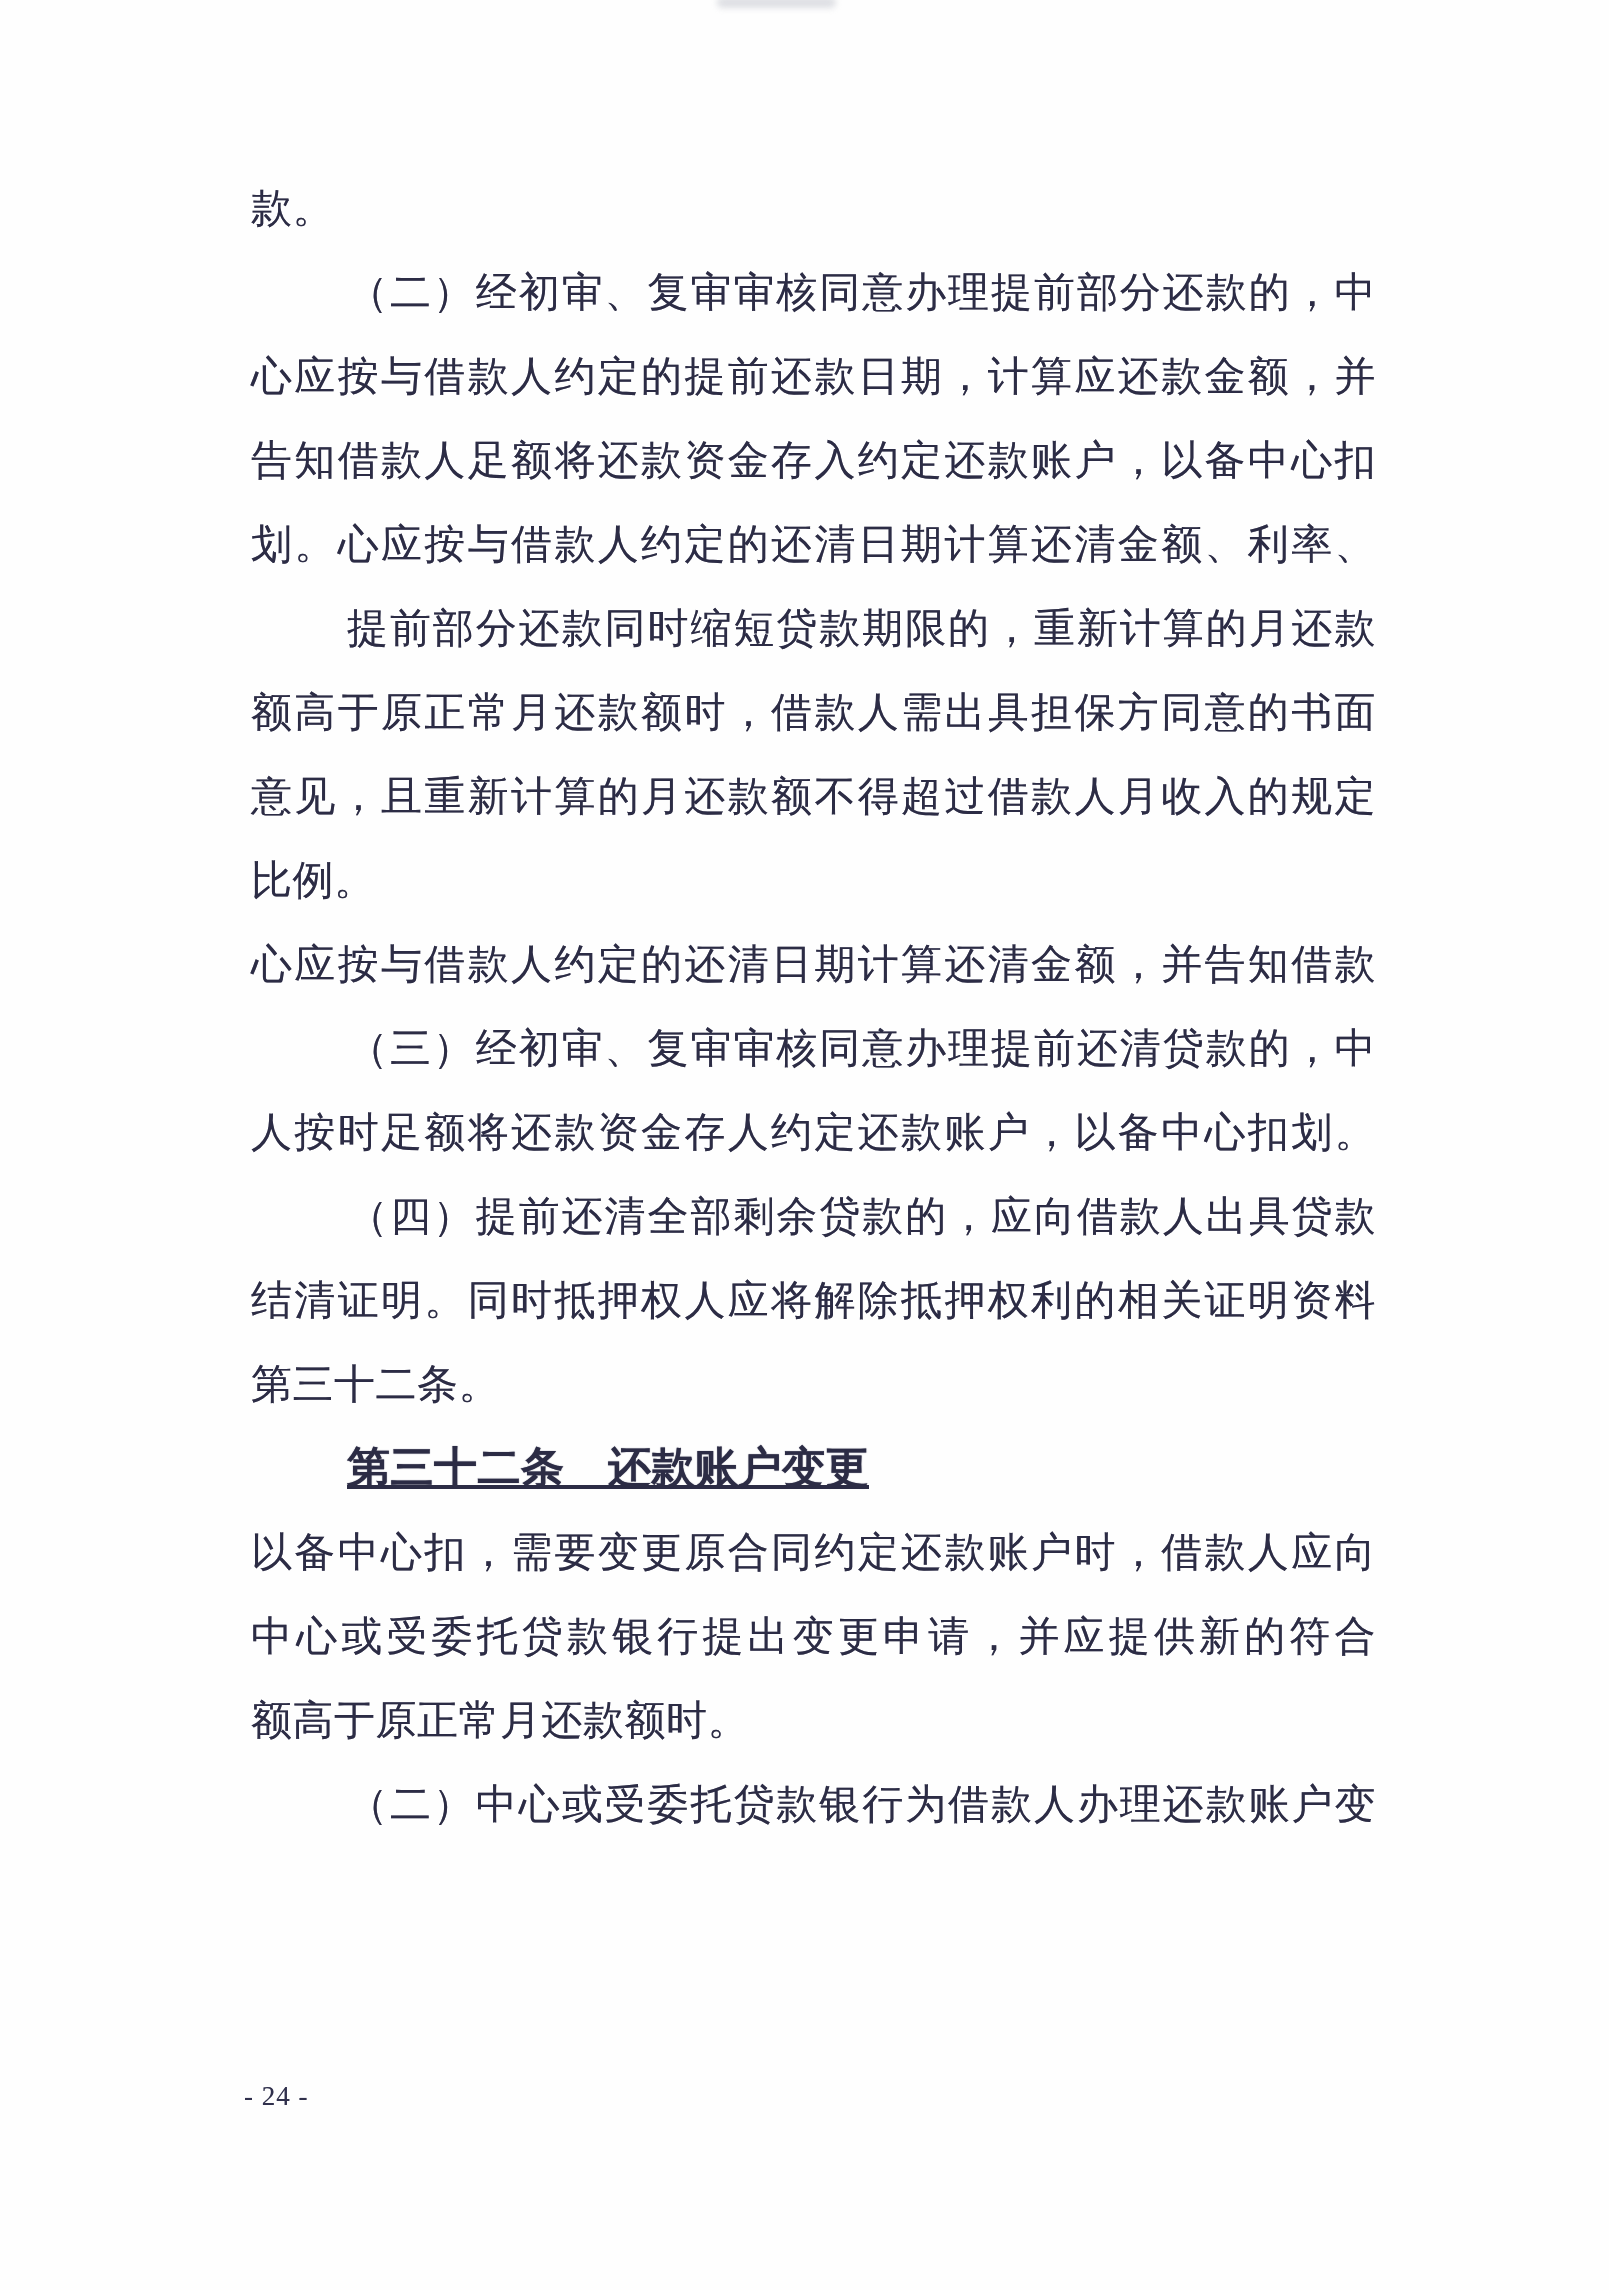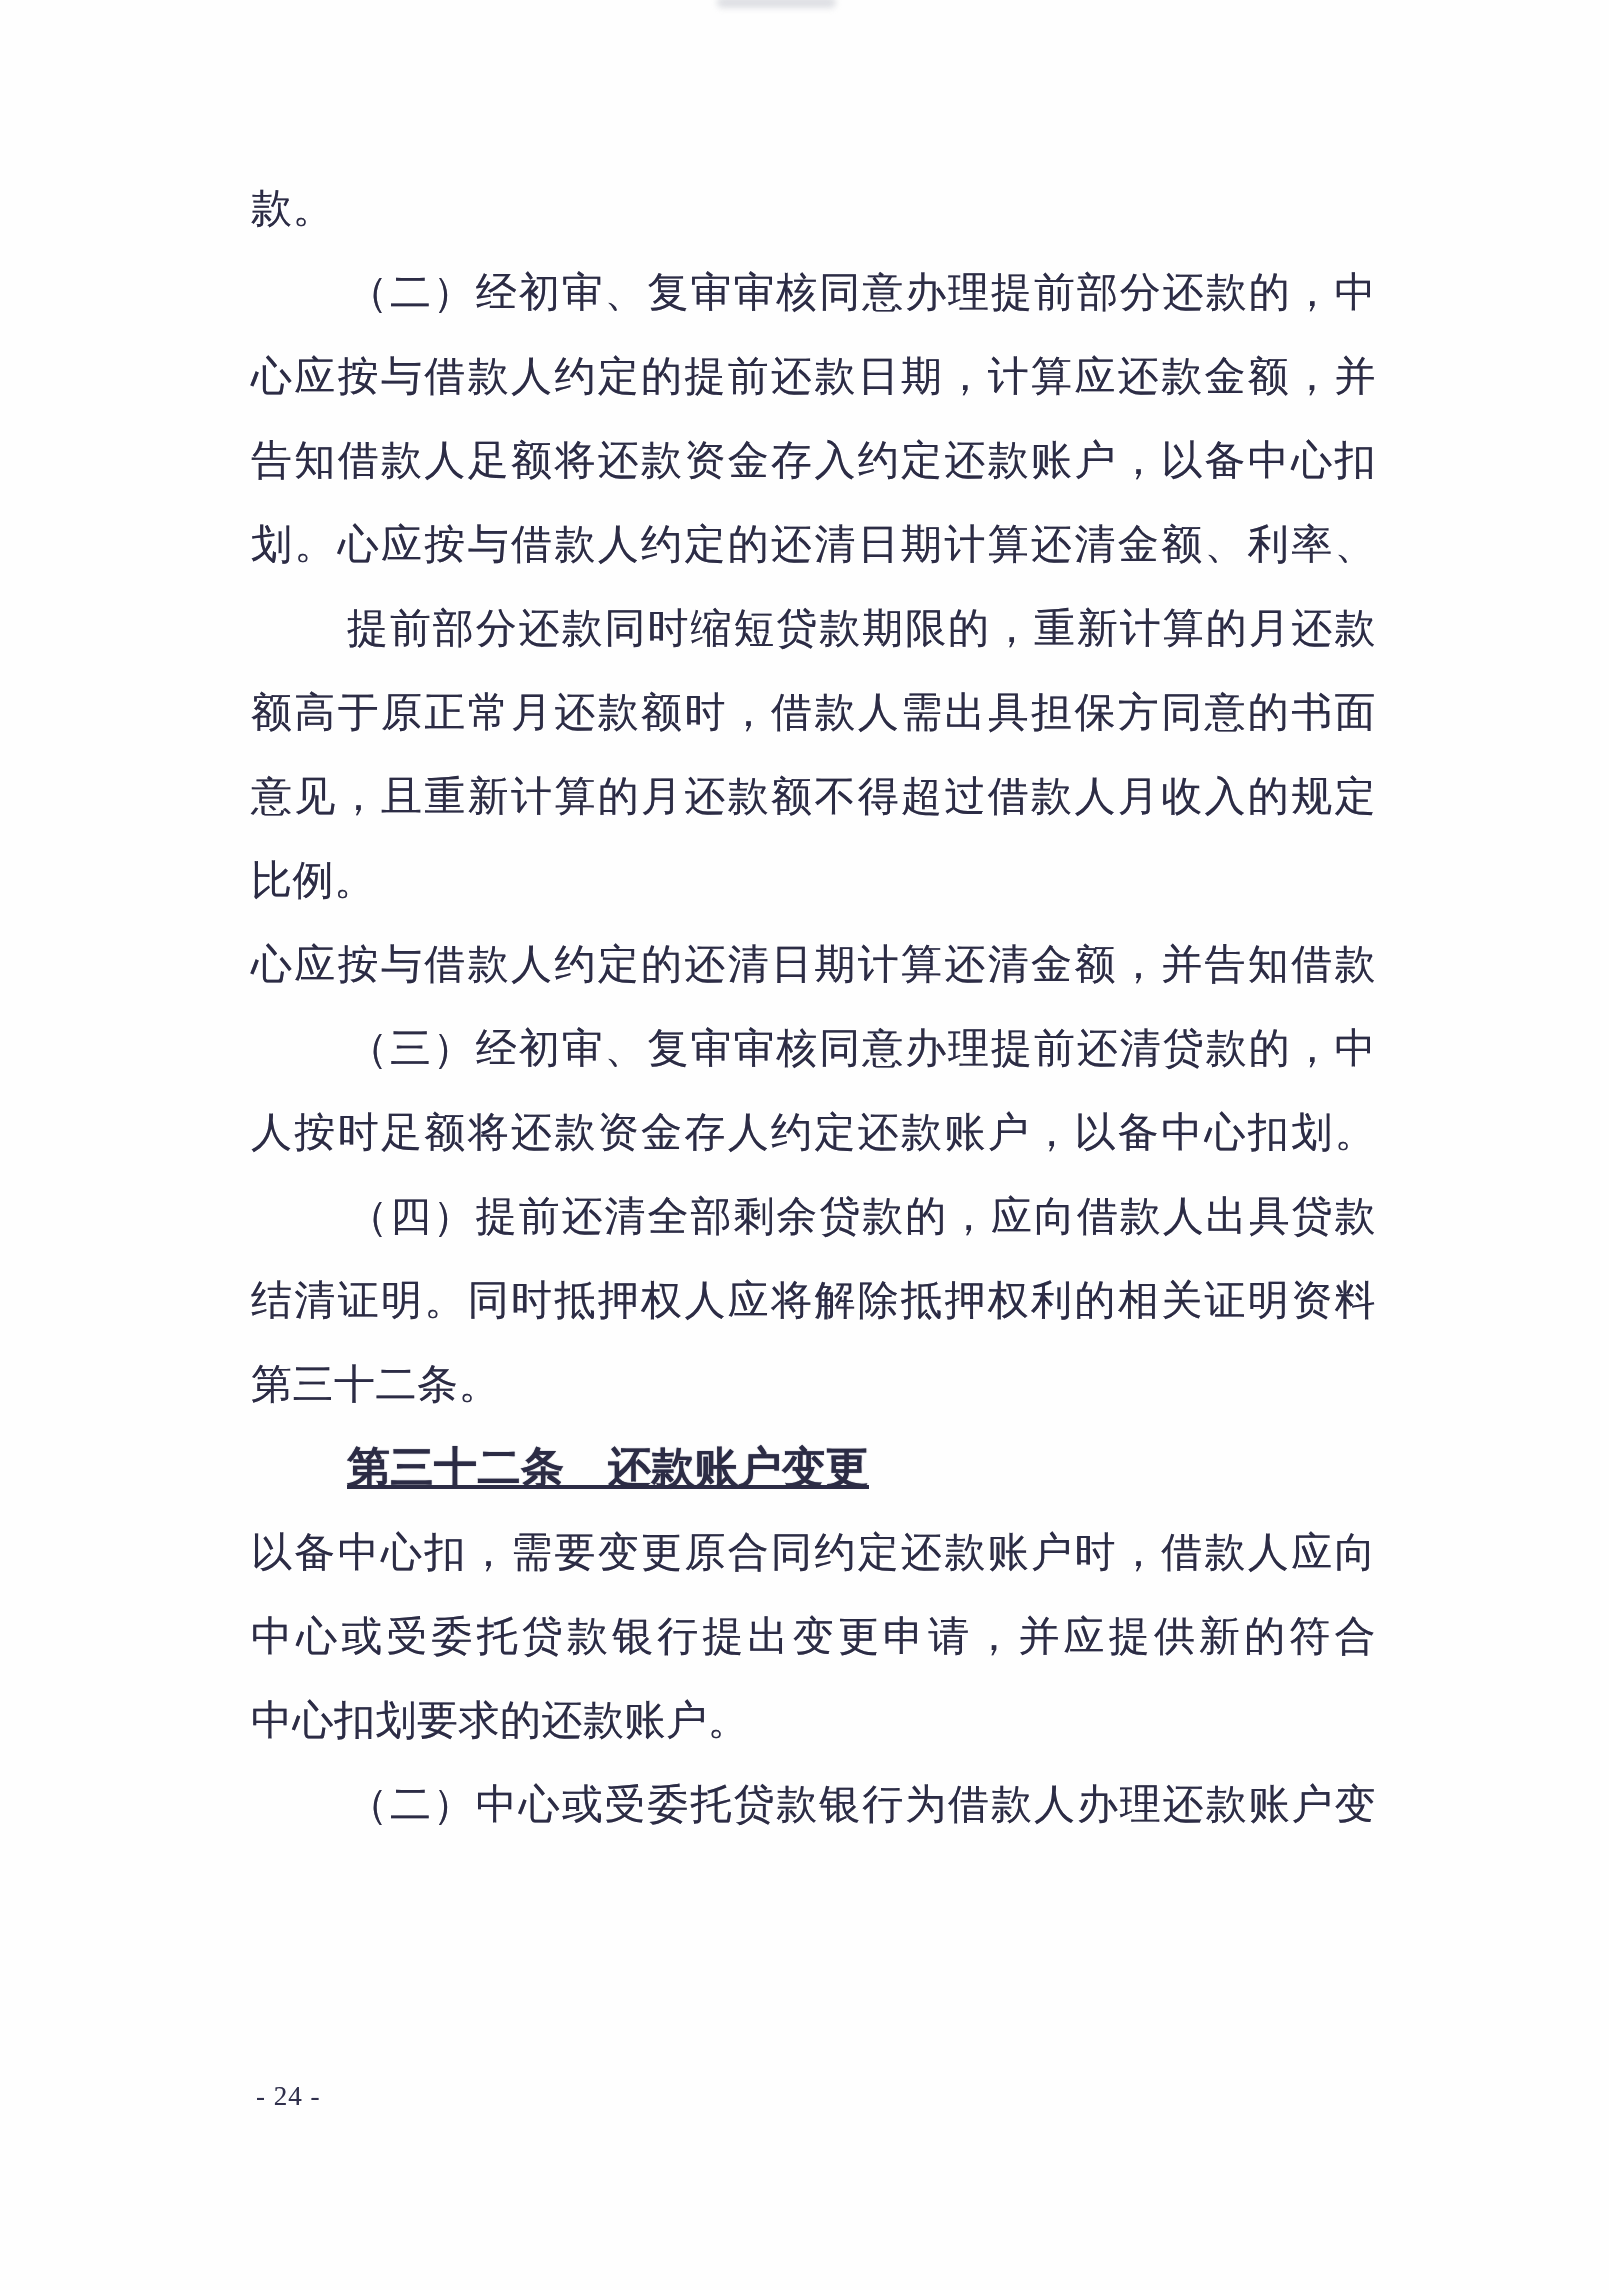--- a/index.html
+++ b/index.html
@@ -56,21 +56,21 @@
     text-indent: 96px;
   }
   .line.heading {
     font-weight: bold;
     font-size: 43px;
     text-shadow: 0 0 1px rgba(44, 44, 69, 0.8);
     text-decoration: underline;
   }
   .footer-page-number {
     position: absolute;
-    left: 256px;
+    left: 244px;
     top: 2079px;
     font-size: 27px;
     line-height: 34px;
     color: #30304c;
     letter-spacing: 1px;
     text-shadow: 0 0 0.5px rgba(48, 48, 76, 0.5);
   }
 </style>
 </head>
 <body>
@@ -90,19 +90,19 @@
     <div class="line short">比例。</div>
     <div class="line">心应按与借款人约定的还清日期计算还清金额，并告知借款</div>
     <div class="line indent">（三）经初审、复审审核同意办理提前还清贷款的，中</div>
     <div class="line">人按时足额将还款资金存人约定还款账户，以备中心扣划。</div>
     <div class="line indent">（四）提前还清全部剩余贷款的，应向借款人出具贷款</div>
     <div class="line">结清证明。同时抵押权人应将解除抵押权利的相关证明资料</div>
     <div class="line short">第三十二条。</div>
     <div class="line indent short heading">第三十二条　还款账户变更</div>
     <div class="line">以备中心扣，需要变更原合同约定还款账户时，借款人应向</div>
     <div class="line">中心或受委托贷款银行提出变更申请，并应提供新的符合</div>
-    <div class="line short">中心扣划要求的还款账户。</div>
+    <div class="line short">额高于原正常月还款额时。</div>
     <div class="line indent">（二）中心或受委托贷款银行为借款人办理还款账户变</div>
   </div>
 
   <div class="footer-page-number">- 24 -</div>
 </div>
 
 
 </body></html>

